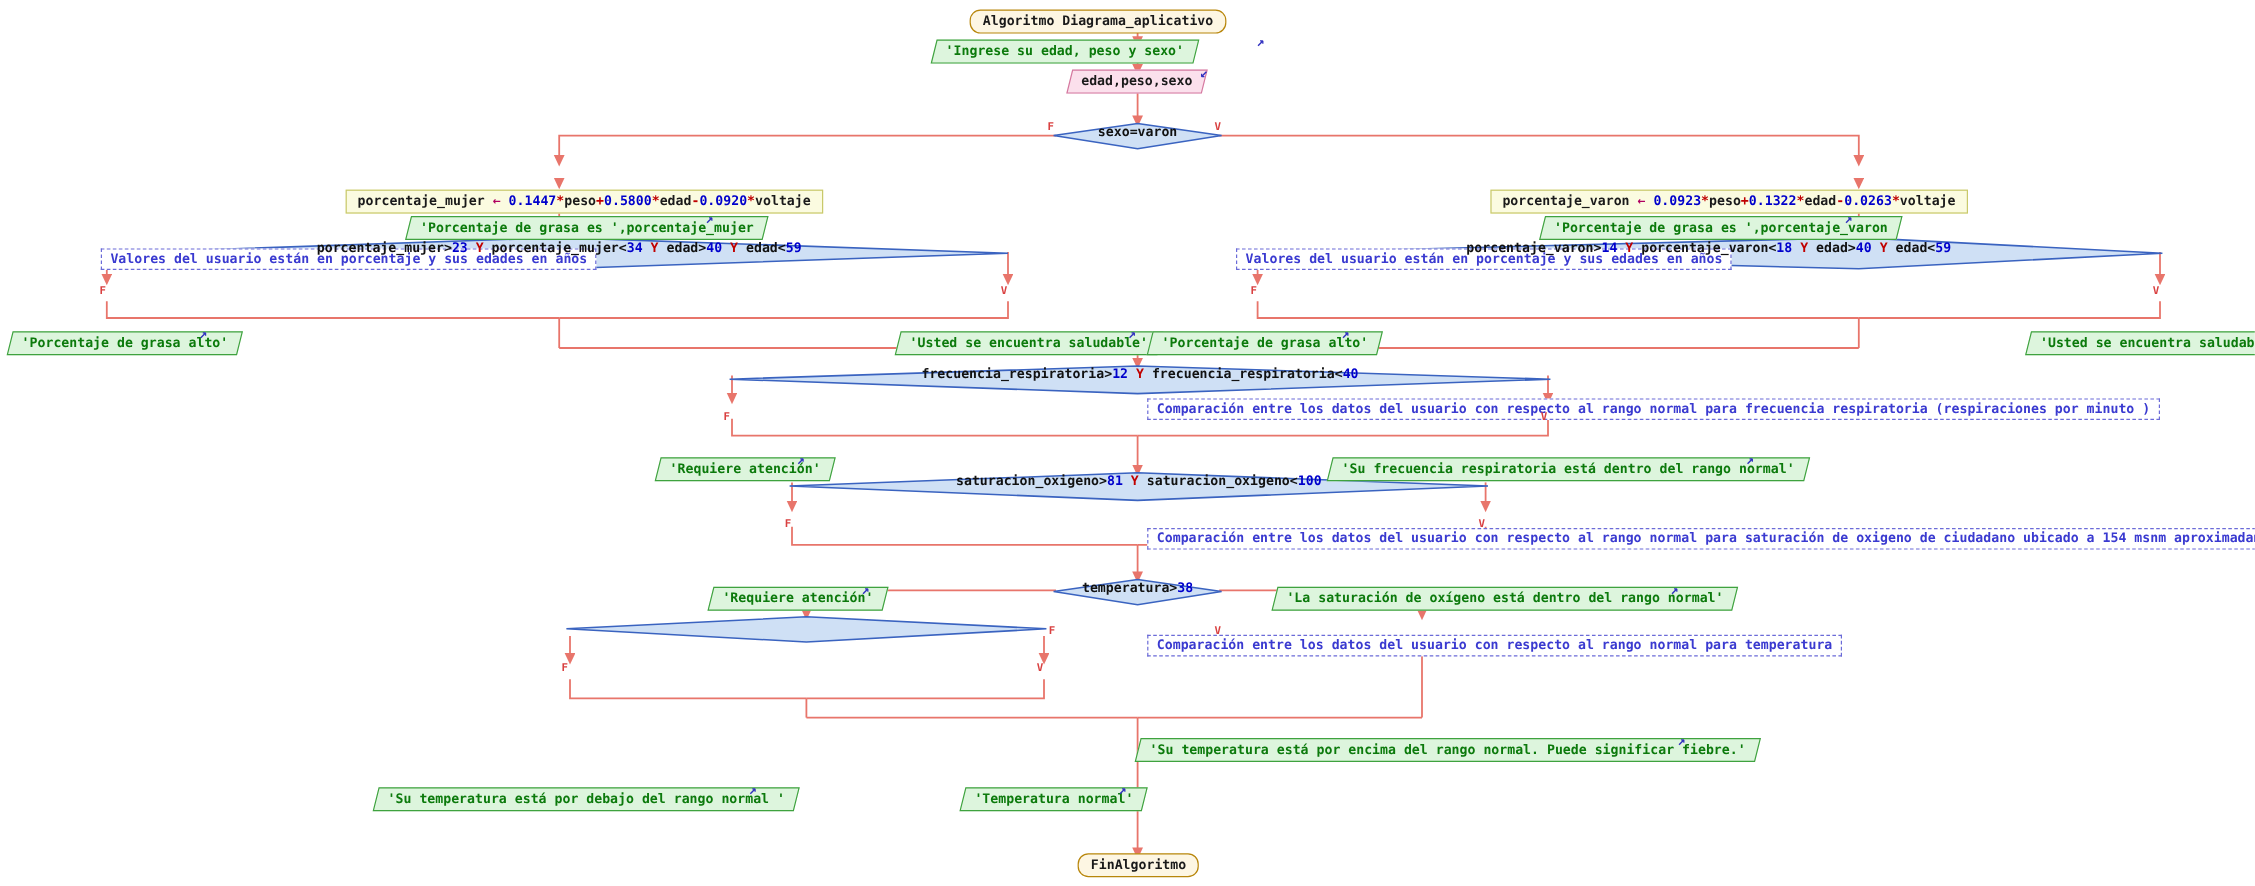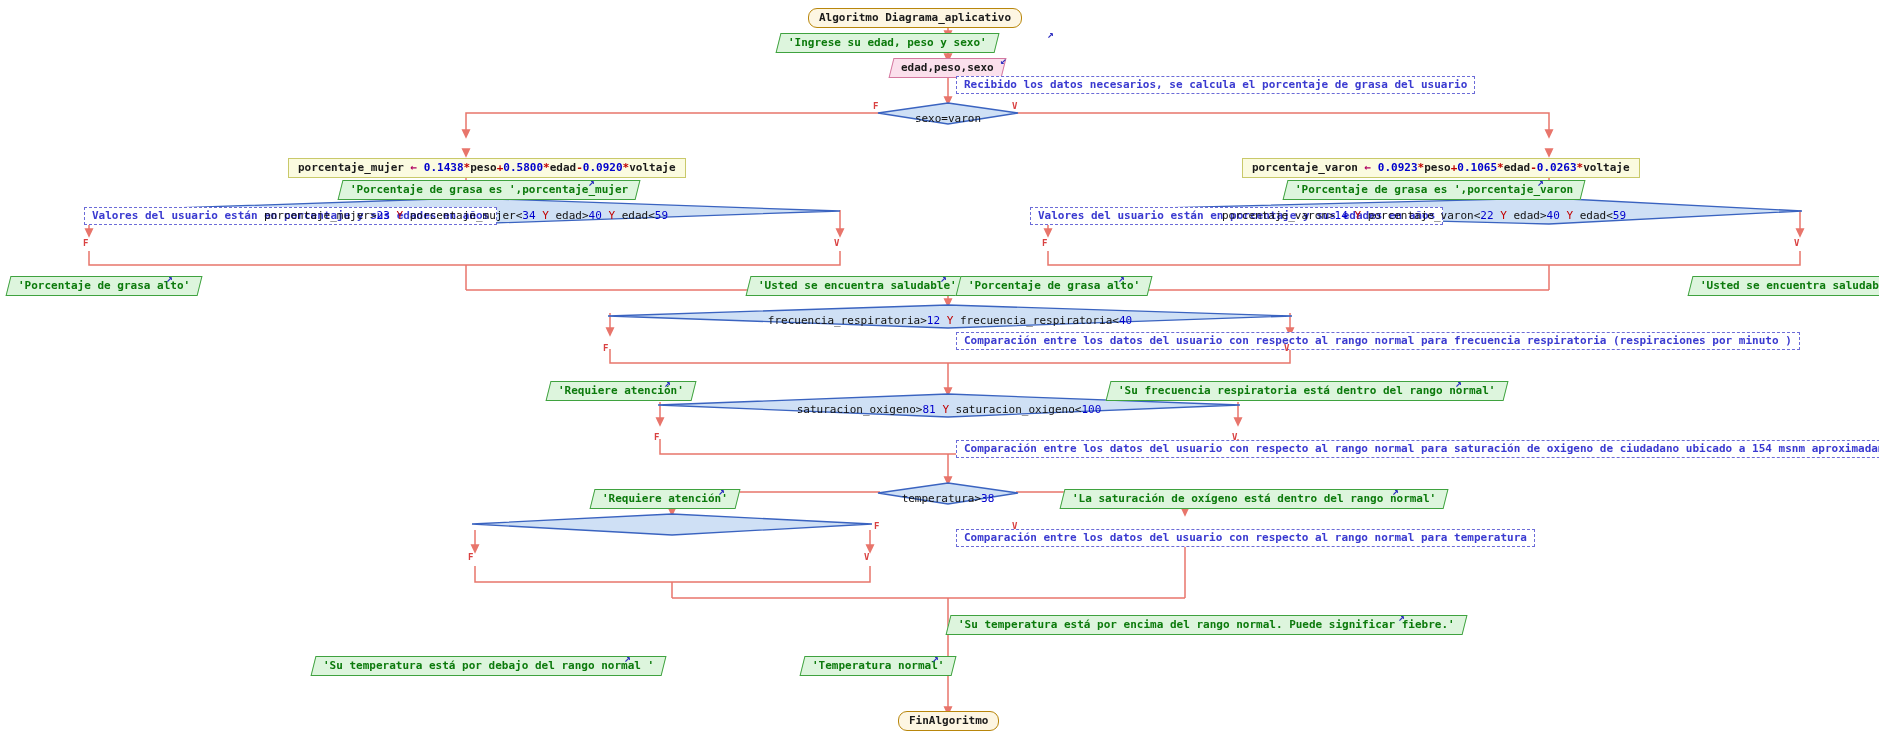--- a/index.html
+++ b/index.html
@@ -31,22 +31,22 @@
 
   
   .asg{background:#fbfbe0;border:1.3px solid #c9c96a;color:#1a1a1a;
        padding:3px 9px;font-weight:bold;}
 
   
   .note{border:1.1px dashed #6b6bd8;color:#3a3ad0;background:#ffffff;
         padding:2px 7px;font-weight:bold;font-size:11px;}
 
   
-  .dec{position:absolute;display:flex;align-items:flex-end;justify-content:center;
-       color:#111;font-size:11px;font-weight:normal;white-space:nowrap;}
+  .dec{position:absolute;display:flex;align-items:flex-start;justify-content:center;
+       color:#111;font-size:11px;font-weight:bold;white-space:nowrap;}
   .dec .txt{position:relative;z-index:2;}
 
   .kw{color:#c00000;}
   .num{color:#0000cc;}
   .op{color:#b00060;}
 
   
   .lbl{position:absolute;font-size:9px;font-weight:bold;color:#d94040;}
 
   svg.wires{position:absolute;left:0;top:0;width:1879px;height:738px;
@@ -158,32 +158,29 @@
   <div class="node out" style="left:778px;top:33px;">
     <span>'Ingrese su edad, peso y sexo'</span>
   </div>
   <div class="orn" style="left:1047px;top:28px;">↗</div>
 
   <div class="node inp" style="left:891px;top:58px;">
     <span>edad,peso,sexo</span>
   </div>
   <div class="orn" style="left:1000px;top:54px;">↙</div>
 
-  <div class="node note" style="left:956px;top:76px;">
-    <span>Recibido los datos necesarios, se calcula el porcentaje de grasa del usuario</span>
-  </div>
 
   <div class="dec" style="left:878px;top:103px;width:140px;height:22px;">
     <span class="txt">sexo=varon</span>
   </div>
   <div class="lbl" style="left:873px;top:101px;">F</div>
   <div class="lbl" style="left:1012px;top:101px;">V</div>
 
   <div class="node asg" style="left:288px;top:158px;">
-    <span>porcentaje_mujer <span class="op">←</span> <span class="num">0.1438</span><span class="kw">*</span>peso<span class="kw">+</span><span class="num">0.5800</span><span class="kw">*</span>edad<span class="kw">-</span><span class="num">0.0920</span><span class="kw">*</span>voltaje</span>
+    <span>porcentaje_mujer <span class="op">←</span> <span class="num">0.1447</span><span class="kw">*</span>peso<span class="kw">+</span><span class="num">0.5800</span><span class="kw">*</span>edad<span class="kw">-</span><span class="num">0.0920</span><span class="kw">*</span>voltaje</span>
   </div>
 
   <div class="node out" style="left:340px;top:180px;">
     <span>'Porcentaje de grasa es ',porcentaje_mujer</span>
   </div>
   <div class="orn" style="left:588px;top:176px;">↗</div>
 
   <div class="node note" style="left:84px;top:207px;">
     <span>Valores del usuario están en porcentaje y sus edades en años</span>
   </div>
@@ -198,34 +195,34 @@
     <span>'Porcentaje de grasa alto'</span>
   </div>
   <div class="orn" style="left:166px;top:272px;">↗</div>
 
   <div class="node out" style="left:748px;top:276px;">
     <span>'Usted se encuentra saludable'</span>
   </div>
   <div class="orn" style="left:940px;top:272px;">↗</div>
 
   <div class="node asg" style="left:1242px;top:158px;">
-    <span>porcentaje_varon <span class="op">←</span> <span class="num">0.0923</span><span class="kw">*</span>peso<span class="kw">+</span><span class="num">0.1065</span><span class="kw">*</span>edad<span class="kw">-</span><span class="num">0.0263</span><span class="kw">*</span>voltaje</span>
+    <span>porcentaje_varon <span class="op">←</span> <span class="num">0.0923</span><span class="kw">*</span>peso<span class="kw">+</span><span class="num">0.1322</span><span class="kw">*</span>edad<span class="kw">-</span><span class="num">0.0263</span><span class="kw">*</span>voltaje</span>
   </div>
 
   <div class="node out" style="left:1285px;top:180px;">
     <span>'Porcentaje de grasa es ',porcentaje_varon</span>
   </div>
   <div class="orn" style="left:1537px;top:176px;">↗</div>
 
   <div class="node note" style="left:1030px;top:207px;">
     <span>Valores del usuario están en porcentaje y sus edades en años</span>
   </div>
 
   <div class="dec" style="left:1046px;top:200px;width:756px;height:22px;">
-    <span class="txt">porcentaje_varon&gt;<span class="num">14</span> <span class="kw">Y</span> porcentaje_varon&lt;<span class="num">22</span> <span class="kw">Y</span> edad&gt;<span class="num">40</span> <span class="kw">Y</span> edad&lt;<span class="num">59</span></span>
+    <span class="txt">porcentaje_varon&gt;<span class="num">14</span> <span class="kw">Y</span> porcentaje_varon&lt;<span class="num">18</span> <span class="kw">Y</span> edad&gt;<span class="num">40</span> <span class="kw">Y</span> edad&lt;<span class="num">59</span></span>
   </div>
   <div class="lbl" style="left:1042px;top:238px;">F</div>
   <div class="lbl" style="left:1794px;top:238px;">V</div>
 
   <div class="node out" style="left:958px;top:276px;">
     <span>'Porcentaje de grasa alto'</span>
   </div>
   <div class="orn" style="left:1118px;top:272px;">↗</div>
 
   <div class="node out" style="left:1690px;top:276px;">

